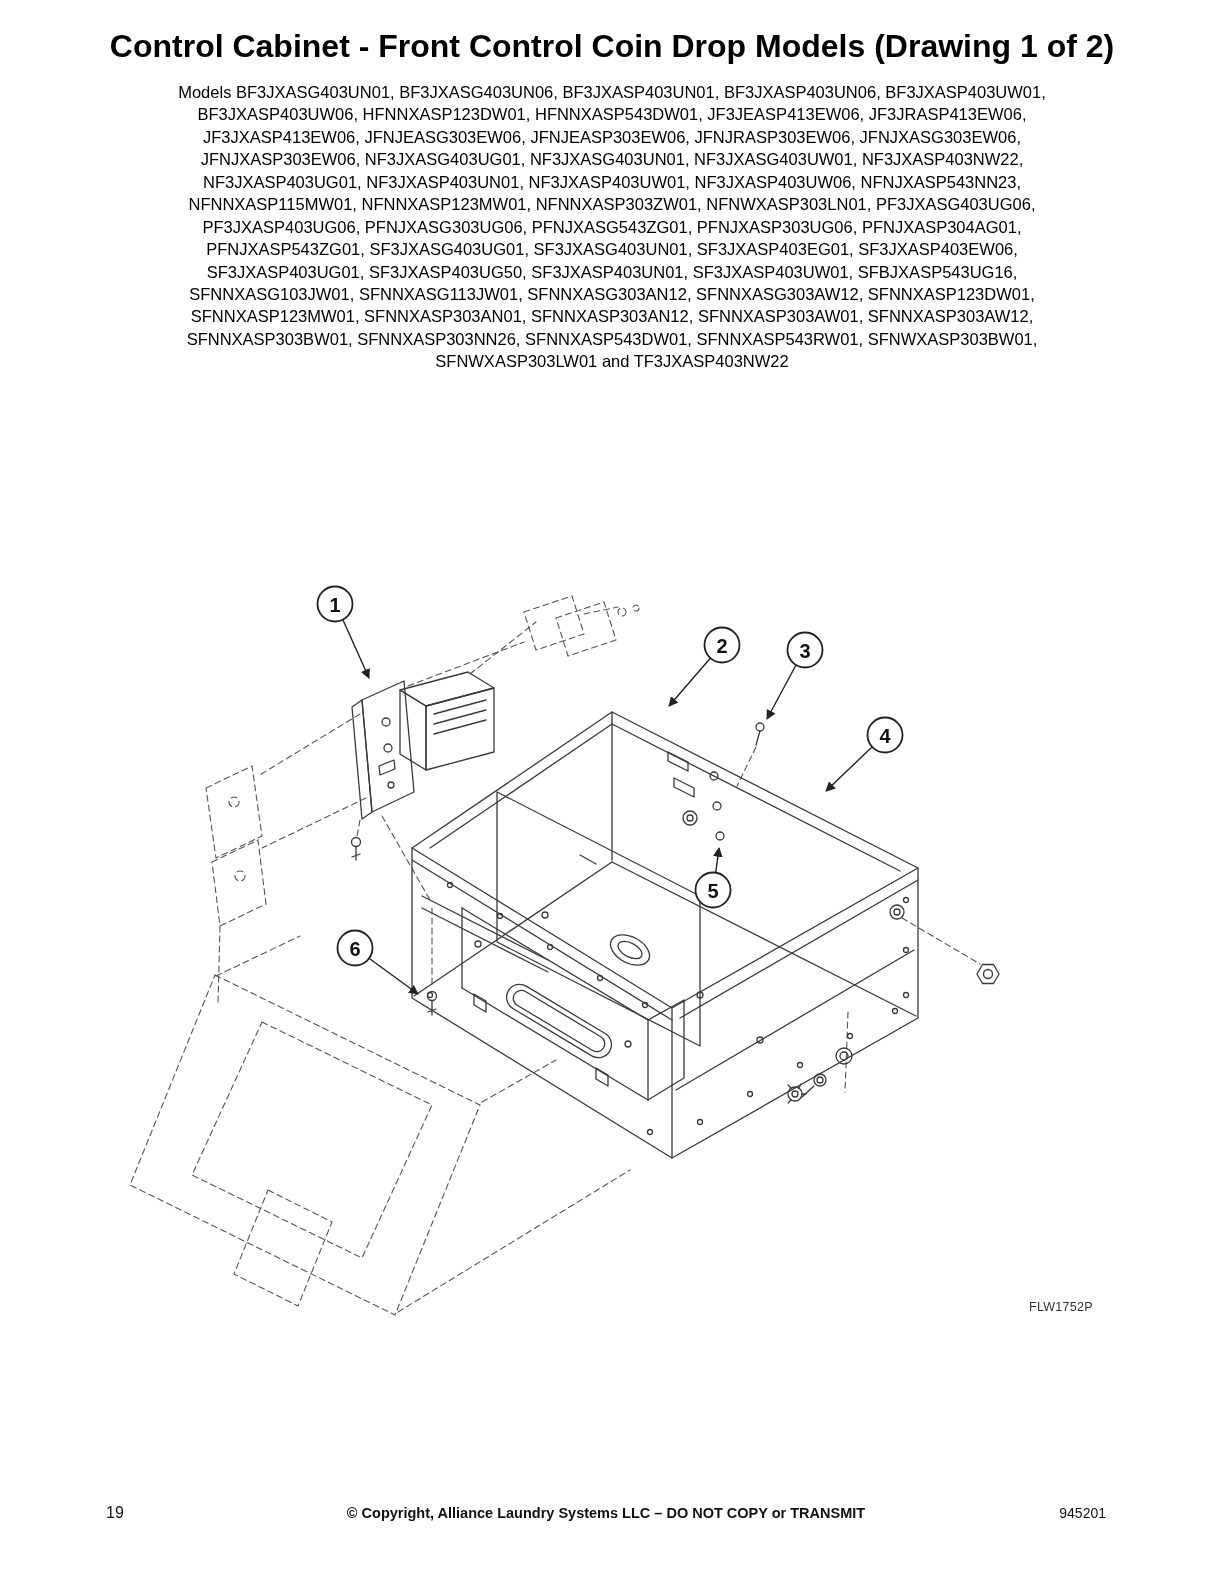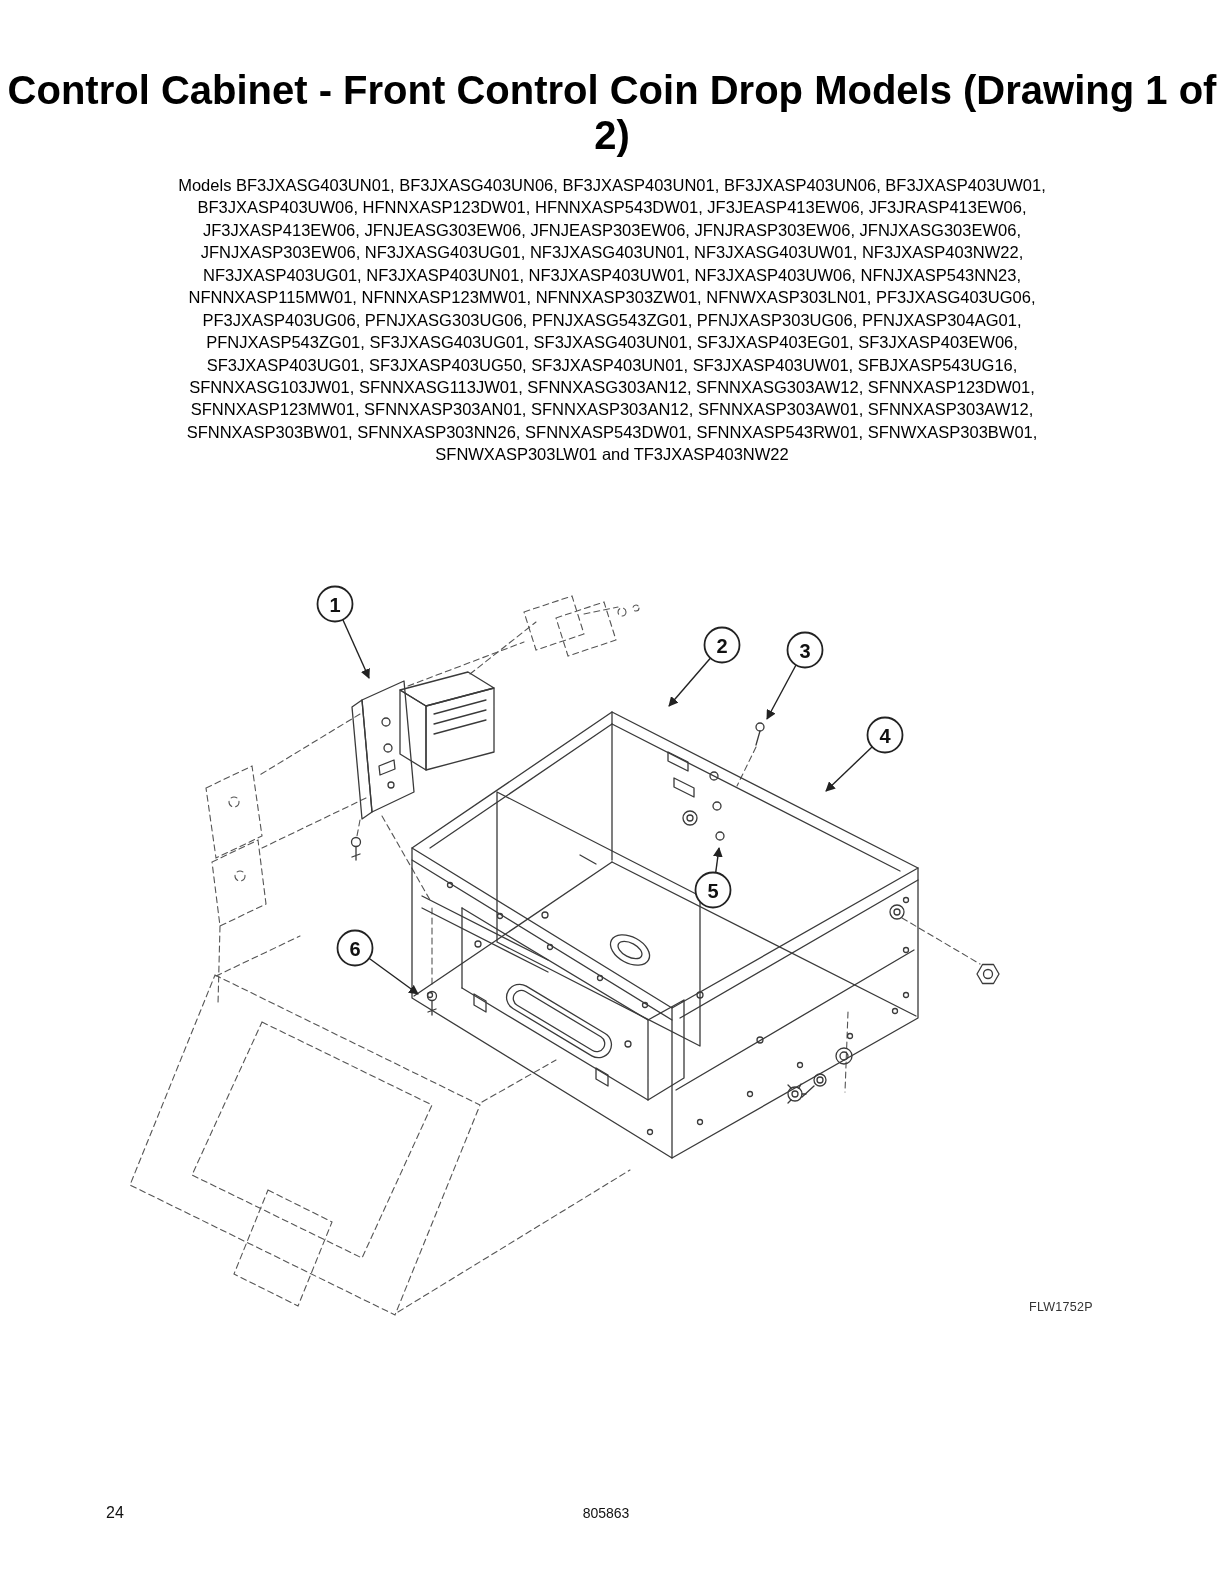--- a/index.html
+++ b/index.html
@@ -3,22 +3,22 @@
 <meta charset="utf-8">
 <style>
   * { margin:0; padding:0; box-sizing:border-box; }
   html,body { background:#9a9a9a; }
   body { font-family:"Liberation Sans", sans-serif; }
   .page {
     position:relative; width:1224px; height:1584px;
     background:#ffffff; margin:0 auto; overflow:hidden; color:#111;
   }
   .title {
-    text-align:center; font-size:40px; font-weight:700;
-    padding-top:68px; color:#000;
+    text-align:center; font-size:32px; font-weight:700;
+    padding-top:28px; color:#000;
   }
   .models {
     width:965px; margin:16px auto 0; text-align:center;
     font-size:16.5px; line-height:1.36; color:#000;
   }
   svg.drawing { position:absolute; left:0; top:0; }
   .figure-code {
     position:absolute; left:997px; top:1300px;
     font-size:12.5px; color:#333; letter-spacing:.3px;margin-left:32px;
   }
@@ -224,17 +224,18 @@
       <g>
         <circle cx="355" cy="948" r="17.5" fill="#fff" stroke="#222" stroke-width="1.8"></circle>
         <text x="355" y="949" text-anchor="middle" dominant-baseline="central" fill="#111">6</text>
       </g>
     </g>
   </svg>
 
   <div class="figure-code">FLW1752P</div>
 
   <div class="footer">
-    <span class="pageno">24</span>
-    <span class="docno">805863</span>
+    <span class="pageno">19</span>
+    <span class="copy">© Copyright, Alliance Laundry Systems LLC – DO NOT COPY or TRANSMIT</span>
+    <span class="docno">945201</span>
   </div>
 
 </div>
 
 </body></html>

